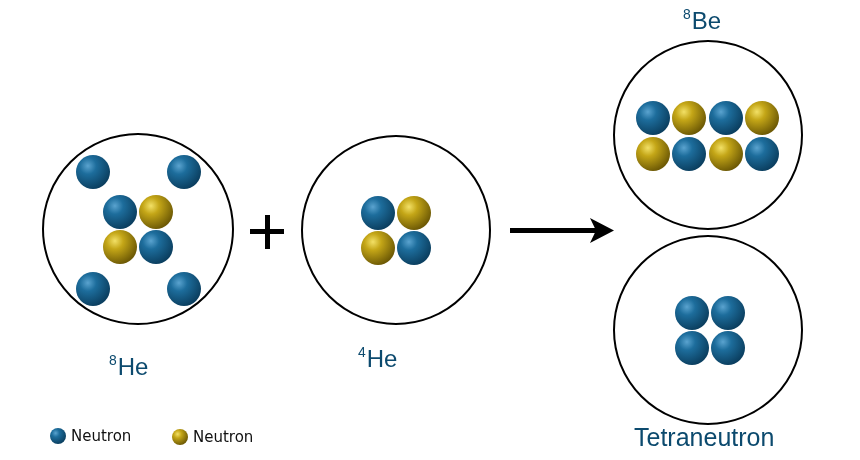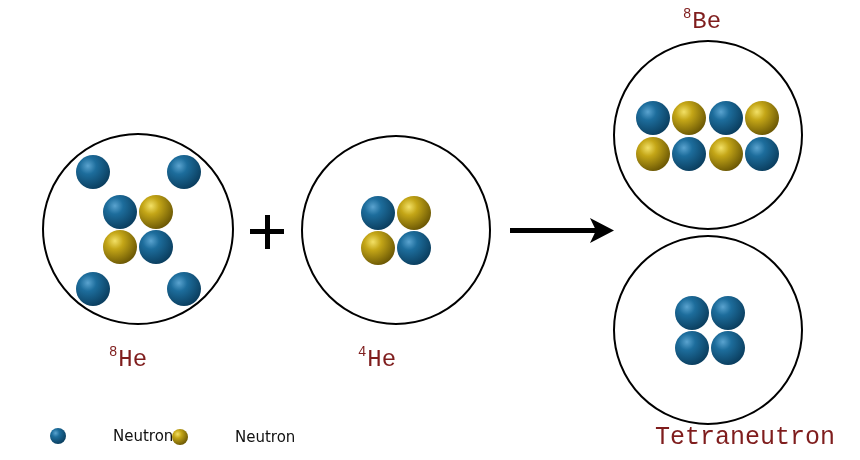--- a/index.html
+++ b/index.html
@@ -1,21 +1,21 @@
 <!DOCTYPE html>
 <html><head>
   <meta charset="utf-8">
   <style>
     html, body { margin: 0; padding: 0; background: #ffffff; }
     body { width: 860px; height: 460px; position: relative; overflow: hidden; font-family: "DejaVu Sans", sans-serif; }
     svg.stage { position: absolute; left: 0; top: 0; }
-    .label { position: absolute; color: #7f1d1d; font-family: Liberation Mono, monospace; white-space: nowrap; }
+    .label { position: absolute; color: #0c4a6e; font-family: Liberation Sans, sans-serif; white-space: nowrap; }
     .label sup { font-size: 0.58em; vertical-align: 0.75em; margin-right: 1px; }
     .big { font-size: 24px; }
-    .legend-text { font-size: 15px; color: #111; position: absolute; margin-left: 42px; }
+    .legend-text { font-size: 15px; color: #111; position: absolute; }
   </style>
 </head>
 <body>
 
 <svg class="stage" width="860" height="460" viewBox="0 0 860 460">
   <defs>
     <radialGradient id="gN" cx="0.35" cy="0.32" r="0.7">
       <stop offset="0" stop-color="#5aa3cf"></stop>
       <stop offset="0.35" stop-color="#1d6d9c"></stop>
       <stop offset="1" stop-color="#0b3f60"></stop>
@@ -75,24 +75,24 @@
     <circle cx="692" cy="313" r="17" fill="url(#gN)"></circle>
     <circle cx="728" cy="313" r="17" fill="url(#gN)"></circle>
     <circle cx="692" cy="348" r="17" fill="url(#gN)"></circle>
     <circle cx="728" cy="348" r="17" fill="url(#gN)"></circle>
   </g>
 
   <circle cx="58" cy="436" r="8" fill="url(#gN)"></circle>
   <circle cx="180" cy="437" r="8" fill="url(#gP)"></circle>
 </svg>
 
-<div class="label big" style="left:109px; top:344px;"><sup>8</sup><span>He</span></div>
+<div class="label big" style="left:109px; top:352px;"><sup>8</sup><span>He</span></div>
 
 <div class="label big" style="left:358px; top:344px;"><sup>4</sup><span>He</span></div>
 
 <div class="label big" style="left:683px; top:6px;"><sup>8</sup><span>Be</span></div>
 
-<div class="label big" style="left:634px; top:423px; font-size:25px;margin-left:21px;">Tetraneutron</div>
+<div class="label big" style="left:634px; top:423px; font-size:25px;">Tetraneutron</div>
 
 <div>
   <span class="legend-text" style="left:71px; top:427px;">Neutron</span>
   <span class="legend-text" style="left:193px; top:428px;">Neutron</span>
 </div>
 
 </body></html>

